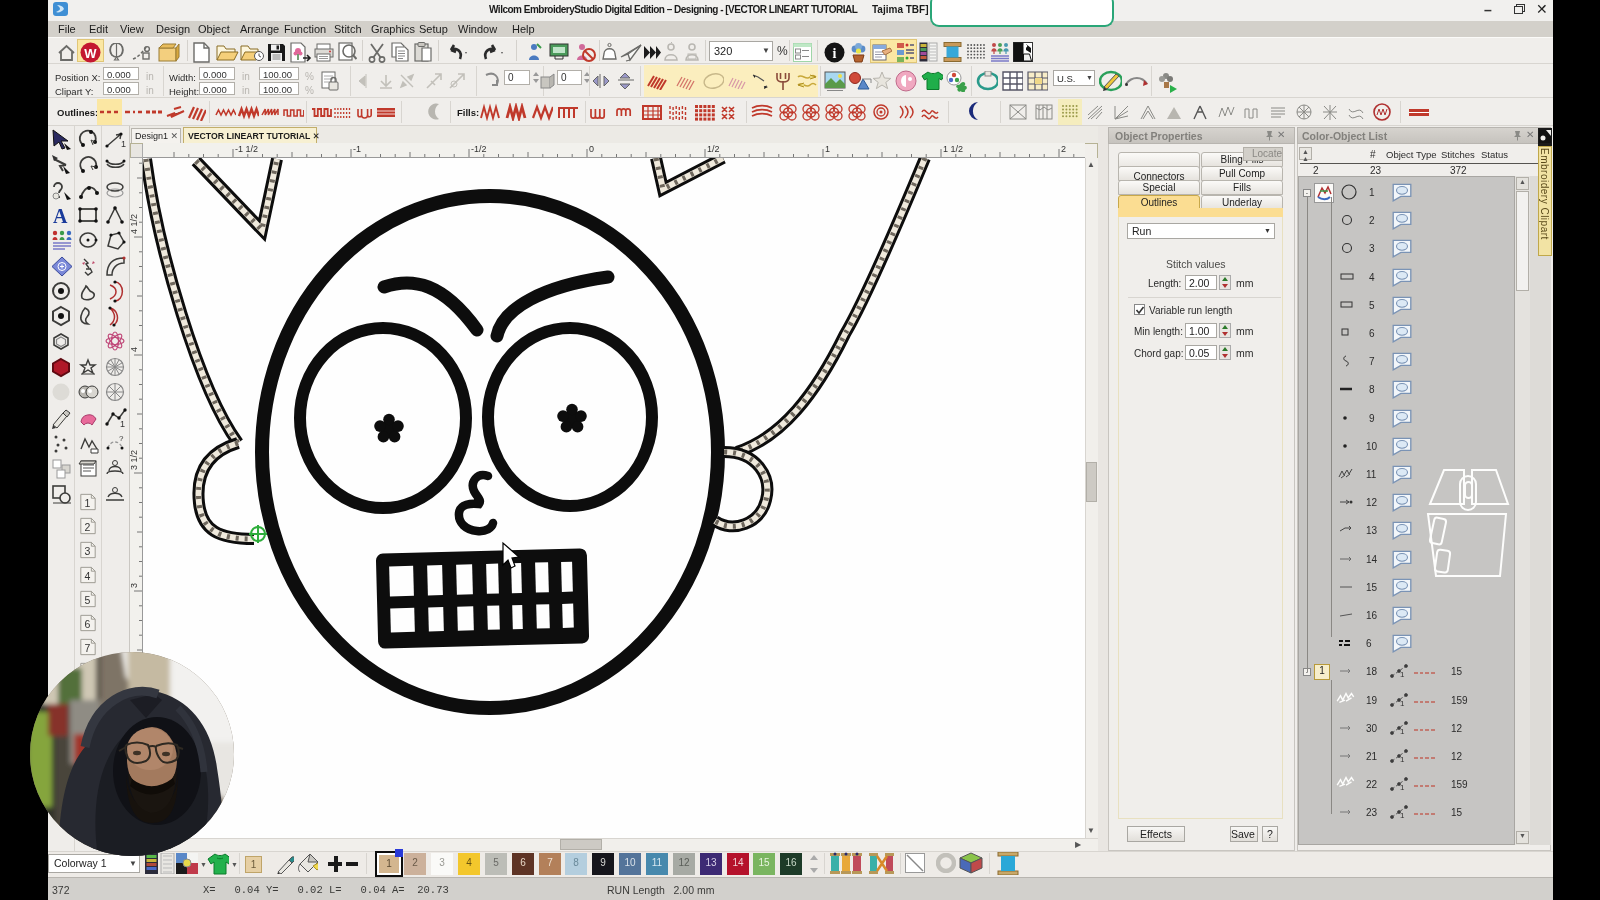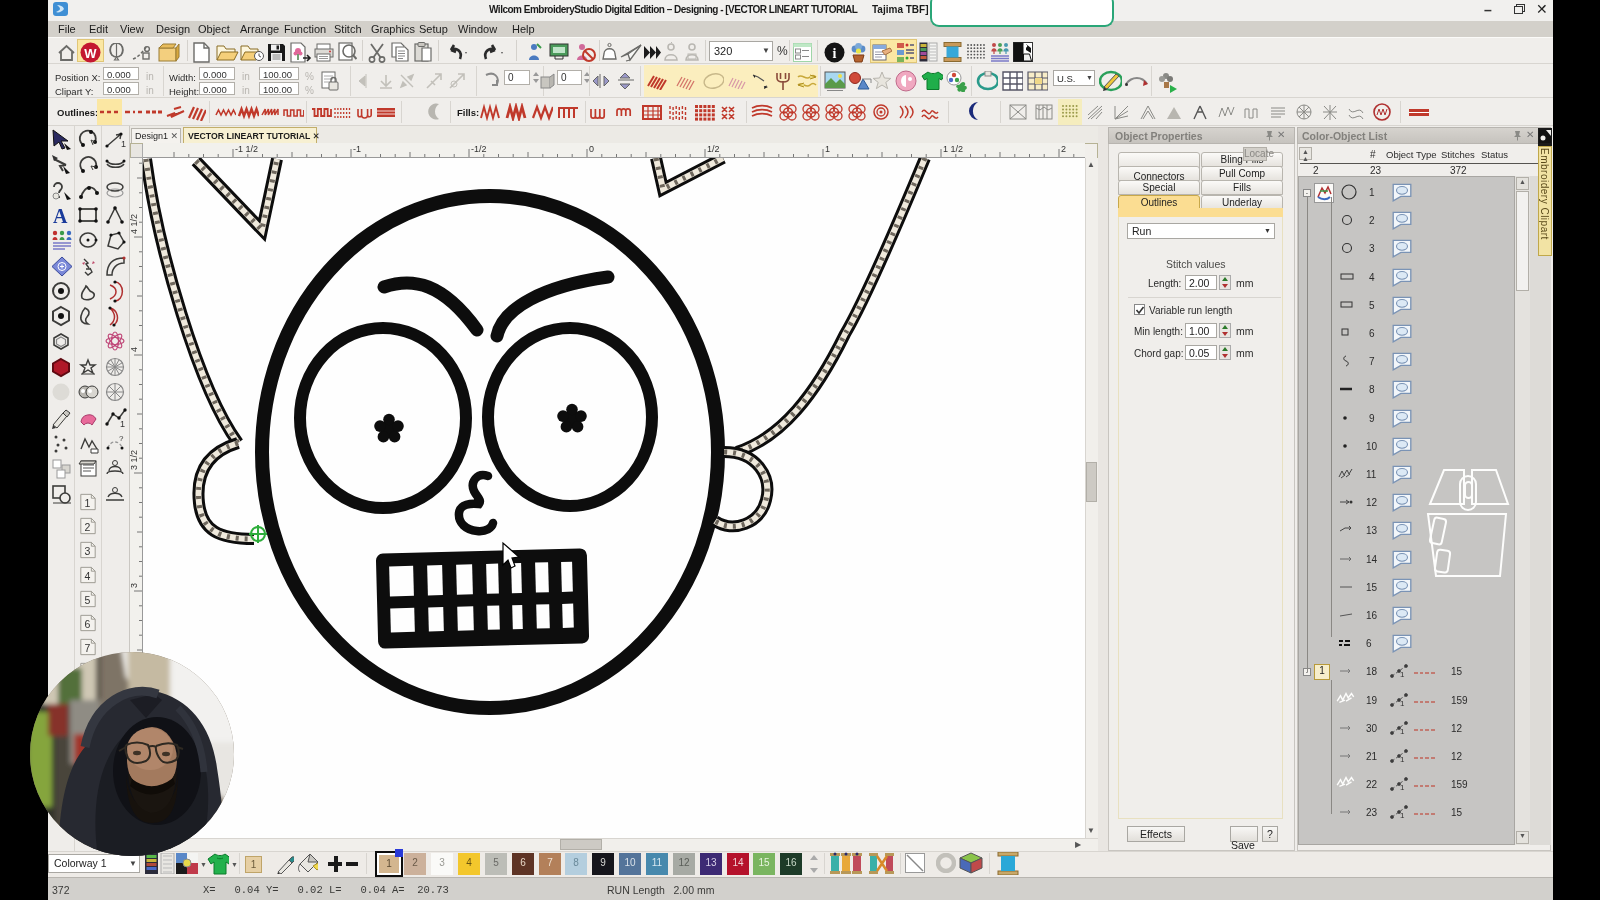--- a/index.html
+++ b/index.html
@@ -1198,33 +1198,33 @@
 <div class="t" style="left:1236px;top:325px;font-size:10.5px;color:#2b2b2b;">mm</div>
 <div class="t" style="left:1134px;top:348px;font-size:10px;color:#2b2b2b;">Chord gap:</div>
 <div style="left:1185px;top:345px;width:32px;height:15px;background:#fff;border:1px solid #a9a7a2;font-size:10.5px;color:#222;padding:1px 3px;">0.05</div>
 <div style="left:1219px;top:345px;width:12px;height:15px;background:#e8e6e1;border:1px solid #aaa;"></div>
 <svg style="left:1221px;top:347px" width="8" height="11" viewBox="0 0 8 11">
     <path d="M4 0 l3 4 h-6 z" fill="#2a7a2a"></path>
     <path d="M4 11 l-3 -4 h6 z" fill="#b03030"></path>
   </svg>
 <div class="t" style="left:1236px;top:347px;font-size:10.5px;color:#2b2b2b;">mm</div>
 <div style="left:1127px;top:826px;width:58px;height:16px;background:linear-gradient(#f8f7f5,#e2dfda);border:1px solid #a9a7a2;font-size:10.5px;color:#222;text-align:center;padding-top:1px;">Effects</div>
-<div style="left:1230px;top:826px;width:28px;height:16px;background:linear-gradient(#f8f7f5,#e2dfda);border:1px solid #a9a7a2;font-size:10.5px;color:#222;padding-top:12px;">Save</div>
+<div style="left:1230px;top:826px;width:28px;height:16px;background:linear-gradient(#f8f7f5,#e2dfda);border:1px solid #a9a7a2;font-size:10.5px;color:#222;padding-top:1px;">Save</div>
 <div style="left:1262px;top:826px;width:16px;height:16px;background:linear-gradient(#f8f7f5,#e2dfda);border:1px solid #a9a7a2;font-size:10.5px;color:#222;text-align:center;padding-top:1px;">?</div>
 <div style="left:1297px;top:127px;width:254px;height:724px;background:#f0eeeb;border:1px solid #c8c5c0;"></div>
 <div style="left:1297px;top:127px;width:254px;height:17px;background:linear-gradient(#d6d3ce,#c6c3be);border:1px solid #b8b5b0;"></div>
 <div class="t" style="left:1302px;top:130px;font-size:10.5px;font-weight:bold;color:#82807c;">Color-Object List</div>
 <svg style="left:1512px;top:130px" width="11" height="11" viewBox="0 0 11 11">
     <path d="M3 1 h5 l-1 4 l2 2 h-7 l2 -2 z" fill="#8a8a86"></path>
     <path d="M5.5 7 v3.5" stroke="#8a8a86"></path>
   </svg>
 <div class="t" style="left:1526px;top:129px;font-size:10px;color:#777;">✕</div>
 <div style="left:1298px;top:145px;width:252px;height:18px;background:#f0eeeb;"></div>
 <div style="left:1299px;top:147px;width:13px;height:13px;background:#e8e6e1;border:1px solid #b2afa8;font-size:7px;color:#555;text-align:center;">▲<br>▲</div>
-<div style="left:1243px;top:147px;width:24px;height:14px;background:#d2cfc9;border:1px solid #b2afa8;font-size:10px;color:#8a8884;text-align:right;">Locate</div>
+<div style="left:1243px;top:147px;width:40px;height:14px;background:#d2cfc9;border:1px solid #b2afa8;font-size:10px;color:#8a8884;text-align:right;">Locate</div>
 <div class="t" style="left:1370px;top:149px;font-size:10px;color:#2b2b2b;">#</div>
 <div class="t" style="left:1386px;top:149px;font-size:9.5px;color:#2b2b2b;">Object Type</div>
 <div class="t" style="left:1441px;top:149px;font-size:9.5px;color:#2b2b2b;">Stitches</div>
 <div class="t" style="left:1481px;top:149px;font-size:9.5px;color:#2b2b2b;">Status</div>
 <div style="left:1300px;top:163px;width:250px;height:1px;background:#55534f;"></div>
 <div class="t" style="left:1313px;top:165px;font-size:10px;color:#2b2b2b;">2</div>
 <div class="t" style="left:1370px;top:165px;font-size:10px;color:#2b2b2b;">23</div>
 <div class="t" style="left:1450px;top:165px;font-size:10px;color:#2b2b2b;">372</div>
 <div style="left:1298px;top:176px;width:217px;height:669px;background:#c6c5c3;border:1px solid #a8a6a2;"></div>
 <div style="left:1515px;top:176px;width:15px;height:669px;background:#e4e2de;"></div>

